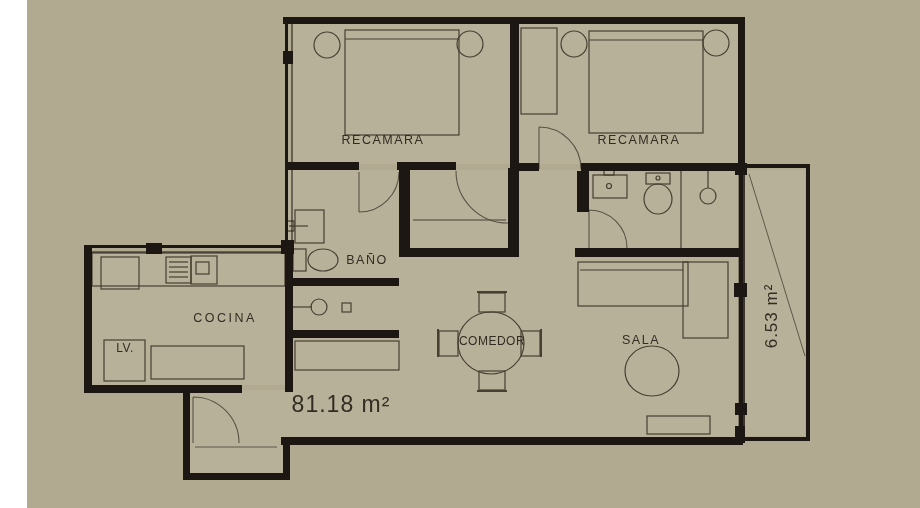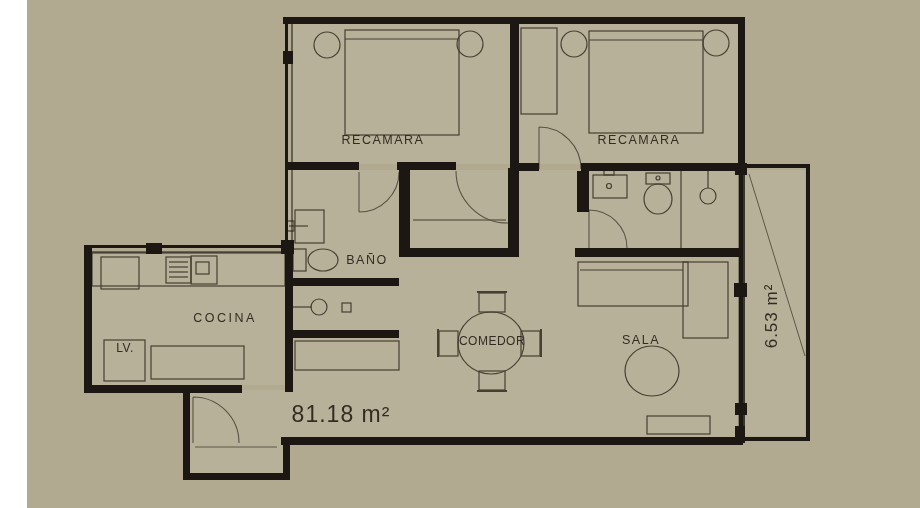--- a/index.html
+++ b/index.html
@@ -147,16 +147,16 @@
   <rect x="714" y="166" width="67" height="273" fill="none" stroke="var(--wall,#1c1712)" stroke-width="4"></rect>
 </svg>
 
 <div class="lbl" style="left:356px;top:140px;">RECAMARA</div>
 <div class="lbl" style="left:612px;top:140px;">RECAMARA</div>
 <div class="lbl" style="left:340px;top:260px;">BAÑO</div>
 <div class="lbl kit" style="left:198px;top:318px;">COCINA</div>
 <div class="lbl small" style="left:465px;top:341px;">COMEDOR</div>
 <div class="lbl" style="left:614px;top:340px;">SALA</div>
 <div class="lbl small" style="left:98px;top:348px;">LV.</div>
-<div class="lbl big" style="left:314px;top:414px;">81.18 m²</div>
+<div class="lbl big" style="left:314px;top:404px;">81.18 m²</div>
 <div class="lbl rot" style="left:745px;top:316px;">6.53 m²</div>
 
 </div>
 
 </body></html>

